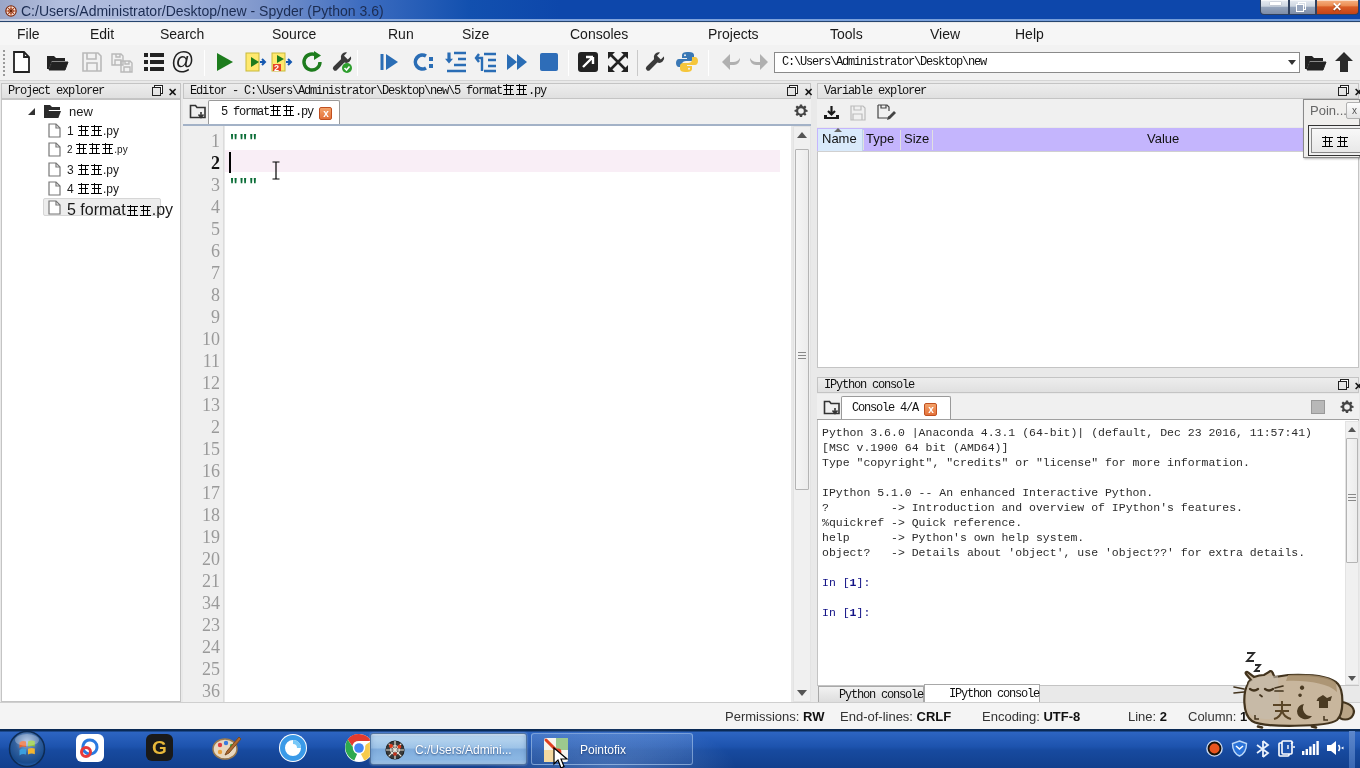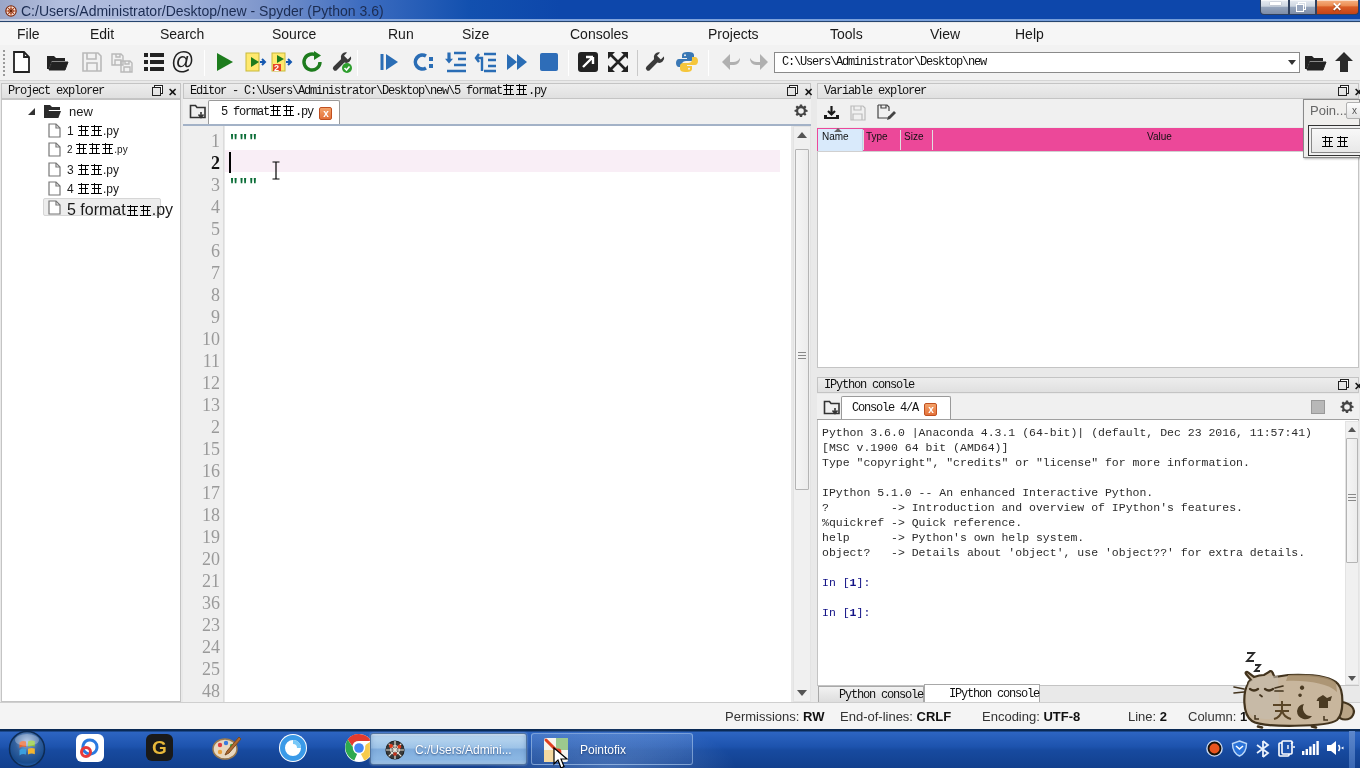--- a/index.html
+++ b/index.html
@@ -48,21 +48,21 @@
 #curline{position:absolute;left:0;top:24px;width:555px;height:22px;background:#f9eef6}
 .codeln{position:absolute;left:4px;font-family:"Liberation Mono",monospace;font-size:16px;font-weight:bold;color:#0c6e38;height:22px;line-height:22px}
 #caret{position:absolute;left:4px;top:26px;width:2px;height:21px;background:#000}
 
 .sbtrack{position:absolute;background:#f0f0f0;border:1px solid #e3e3e3}
 .sbthumb{position:absolute;background:linear-gradient(90deg,#f5f5f5,#ececec);border:1px solid #b4b4b4;border-radius:1px}
 .sbgrip{position:absolute;width:8px;height:7px;background-image:linear-gradient(#888,#888),linear-gradient(#888,#888),linear-gradient(#888,#888);background-repeat:no-repeat;background-size:8px 1px;background-position:0 0,0 3px,0 6px}
 .sbarrow{position:absolute;width:0;height:0}
 
 #ve-toolbar{position:absolute;left:817px;top:99px;width:542px;height:28px;background:#f0f0f0}
-#ve-table-head{position:absolute;left:817px;top:128px;width:542px;height:24px;background:#ec4899;border-bottom:1px solid #d0d0d0;font-size:10px;color:#111}
+#ve-table-head{position:absolute;left:817px;top:128px;width:542px;height:24px;background:#c4b5fd;border-bottom:1px solid #d0d0d0;font-size:13px;color:#111}
 
 #con-text{position:absolute;left:822px;top:425px;width:520px;font-family:"Liberation Mono",monospace;font-size:11.5px;line-height:15px;color:#2b2b2b;white-space:pre}
 .prompt{color:#121286}
 
 .btab{position:absolute;font-family:"Liberation Mono",monospace;font-size:12px;letter-spacing:-1.2px;color:#111;text-align:right;border:1px solid #a8a8a8}
 
 #statusbar{left:0;top:702px;width:1360px;height:27px;background:#f4f4f4;border-top:1px solid #cfcfcf;font-size:13px;color:#333}
 .stitem{position:absolute;top:6px;white-space:nowrap}
 .stitem b{color:#111}
 
@@ -329,25 +329,25 @@
     <div class="lnum" style="top:244px">12</div>
     <div class="lnum" style="top:266px">13</div>
     <div class="lnum" style="top:288px">2</div>
     <div class="lnum" style="top:310px">15</div>
     <div class="lnum" style="top:332px">16</div>
     <div class="lnum" style="top:354px">17</div>
     <div class="lnum" style="top:376px">18</div>
     <div class="lnum" style="top:398px">19</div>
     <div class="lnum" style="top:420px">20</div>
     <div class="lnum" style="top:442px">21</div>
-    <div class="lnum" style="top:464px">36</div>
+    <div class="lnum" style="top:464px">34</div>
     <div class="lnum" style="top:486px">23</div>
     <div class="lnum" style="top:508px">24</div>
     <div class="lnum" style="top:530px">25</div>
-    <div class="lnum" style="top:552px">48</div>
+    <div class="lnum" style="top:552px">36</div>
   </div>
   <div id="code" class="abs">
     <div id="curline"></div>
     <div class="codeln" style="top:5px">"""</div>
     <div class="codeln" style="top:49px">"""</div>
     <div id="caret"></div>
 
     <svg class="abs" style="left:46px;top:35px" width="10" height="19" viewBox="0 0 10 19">
       <g stroke="#000" stroke-width="1.2" fill="none">
           <path d="M1.5 1h7M1.5 18h7M5 1v17"></path>

